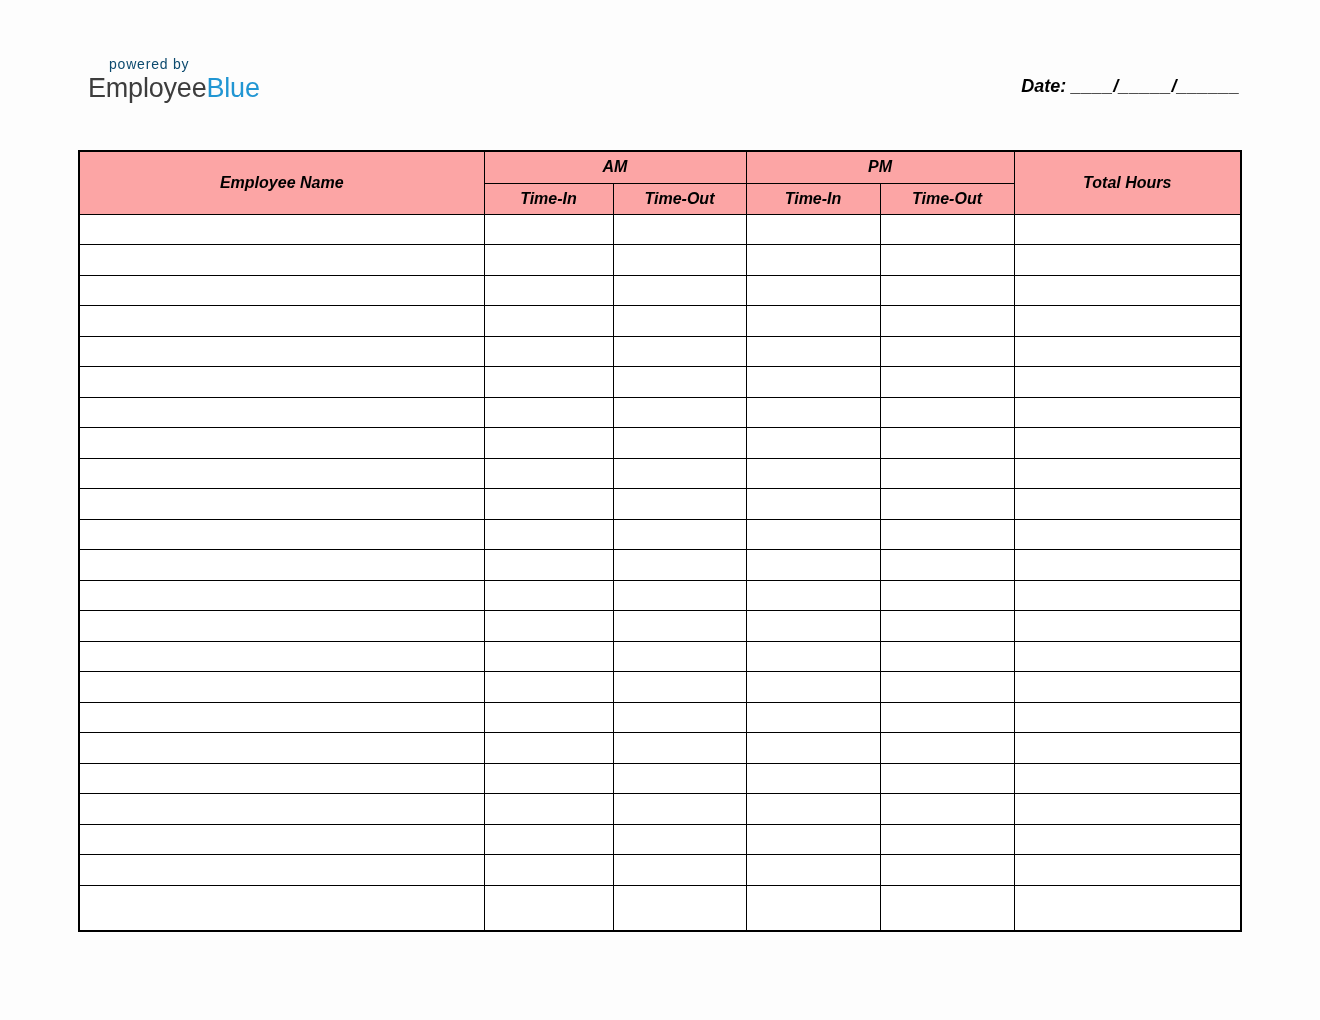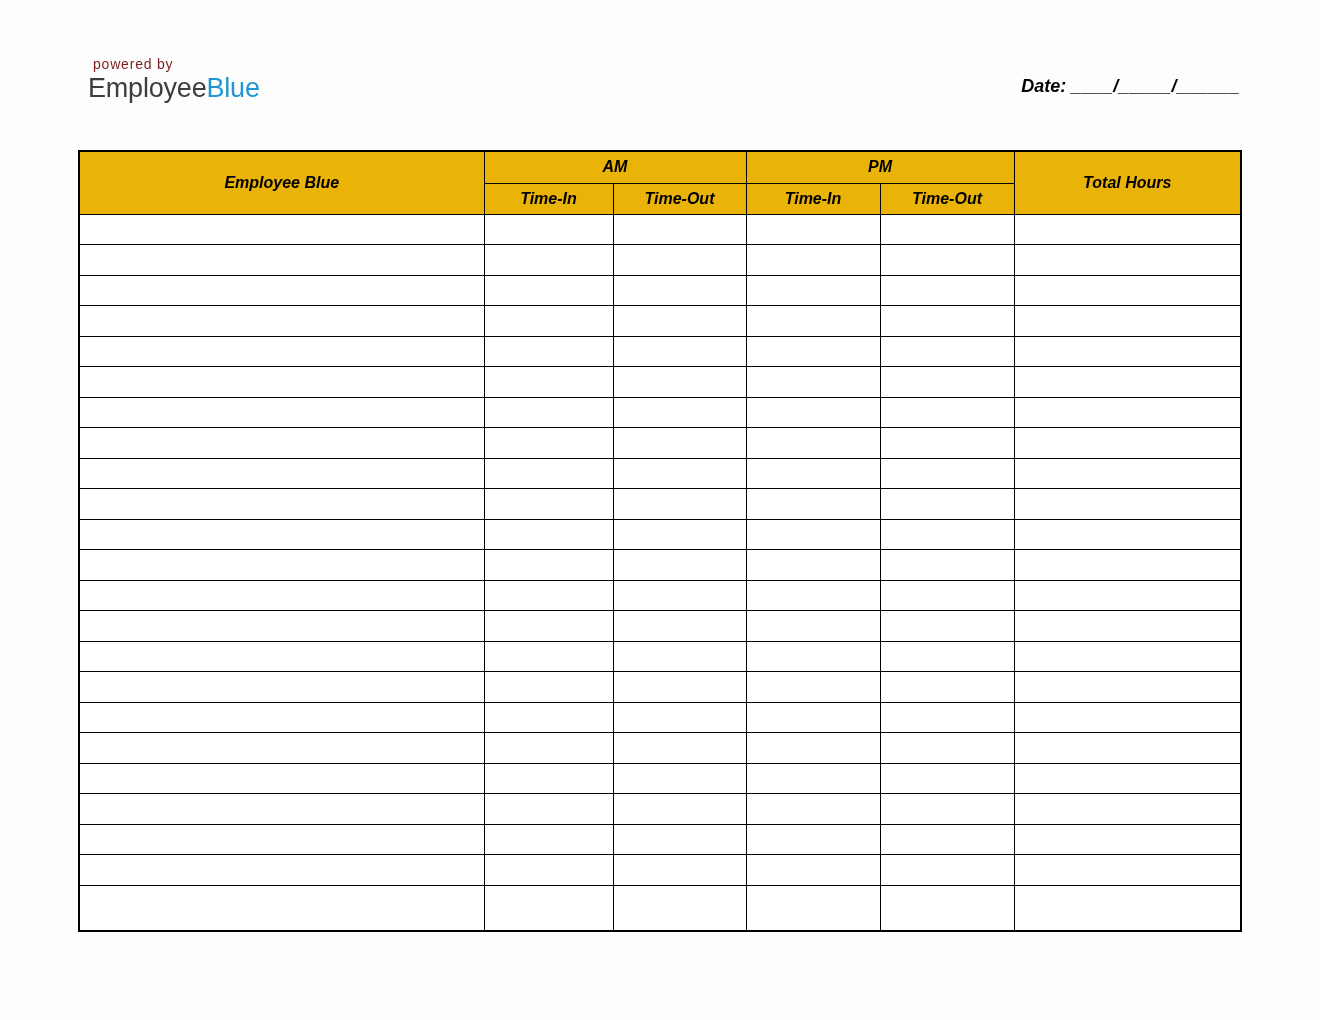--- a/index.html
+++ b/index.html
@@ -12,22 +12,22 @@
   }
   .page { position: absolute; inset: 0; background: #fdfdfd; }
 
   
   .logo {
     position: absolute; left: 88px; top: 56px;
   }
   .powered-by {
     font-size: 14px;
     letter-spacing: 0.8px;
-    color: #7f1d1d;
-    margin-left: 5px;
+    color: #0c4a6e;
+    margin-left: 21px;
     margin-bottom: 1px;
   }
   .brand {
     font-size: 27px;
     line-height: 30px;
     letter-spacing: -0.2px;
   }
   .brand-general { color: #3d3d3d; }
   .brand-blue { color: #2196d3; text-align: center; }
 
@@ -56,21 +56,21 @@
     padding: 0;
   }
   table.timesheet { border: 2px solid #000; }
   table.timesheet th {
     font-size: 16px;
     font-weight: bold;
     font-style: italic;
     color: #000;
     text-align: center;
     vertical-align: middle;
-    background: #eab308;
+    background: #fca5a5;
   }
   tr.header-top { height: 32px; }
   tr.header-sub { height: 31px; padding-left: 20px; }
   th.sub { font-size: 15px; }
   th.no-left { border-left: none; }
   tbody td { background: #fff; }
 
   col.c-employee { width: 405px; }
   col.c-am-in    { width: 129px; }
   col.c-am-out   { width: 133px; }
@@ -97,21 +97,21 @@
     <colgroup>
       <col class="c-employee">
       <col class="c-am-in">
       <col class="c-am-out">
       <col class="c-pm-in">
       <col class="c-pm-out">
       <col class="c-total">
     </colgroup>
     <thead>
       <tr class="header-top">
-        <th rowspan="2">Employee Blue</th>
+        <th rowspan="2">Employee Name</th>
         <th colspan="2">AM</th>
         <th colspan="2">PM</th>
         <th rowspan="2">Total Hours</th>
       </tr>
       <tr class="header-sub">
         <th class="sub">Time-In</th>
         <th class="sub no-left">Time-Out</th>
         <th class="sub">Time-In</th>
         <th class="sub no-left">Time-Out</th>
       </tr>

